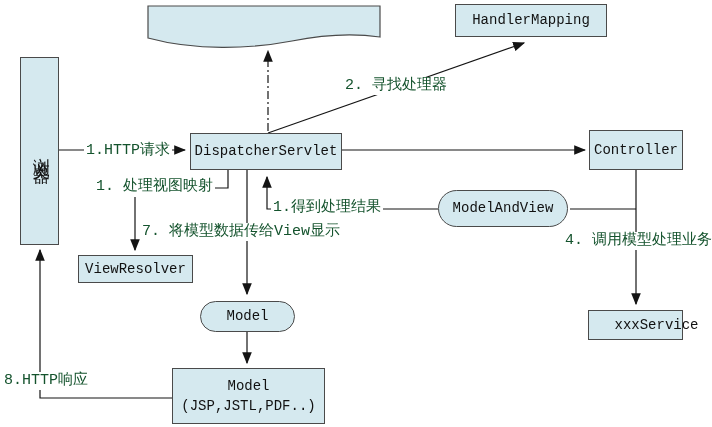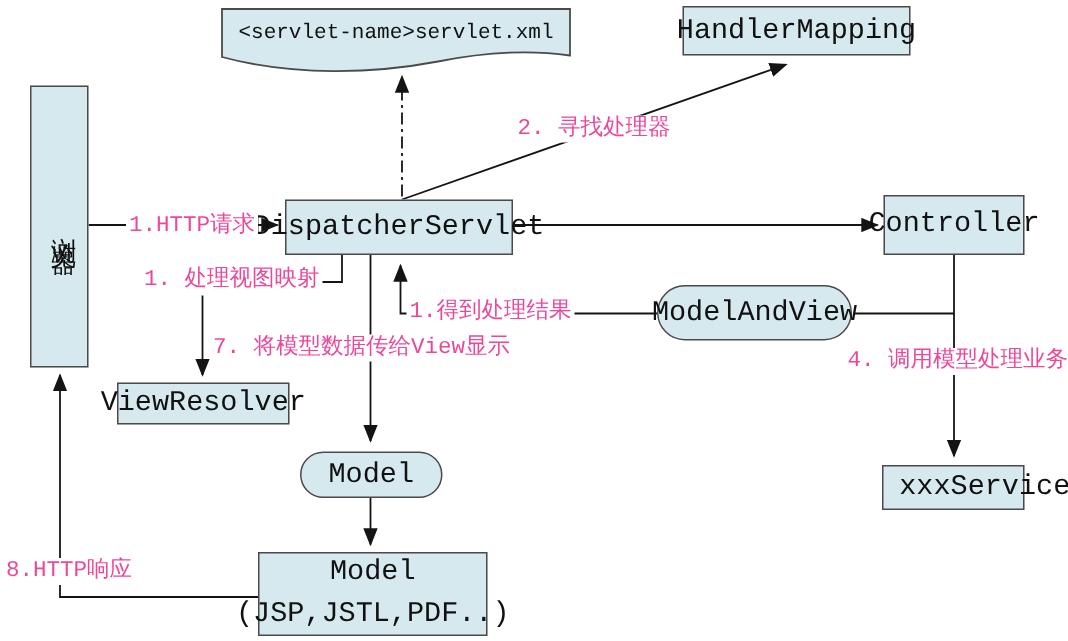--- a/index.html
+++ b/index.html
@@ -10,21 +10,21 @@
     font-family:"Liberation Mono","DejaVu Sans Mono",monospace;
     color:#111;
     overflow:hidden;
   }
   #wires{position:absolute;left:0;top:0;z-index:0;}
   .node{
     position:absolute;
     background:var(--node-fill,#d5e9ef);
     border:1px solid var(--node-border,#4a4a4a);
     display:flex;flex-direction:column;align-items:center;justify-content:center;
-    font-size:19px;line-height:1.45;
+    font-size:14px;line-height:1.45;
     box-sizing:border-box;
     z-index:1;
     white-space:nowrap;
   }
   .stadium{border-radius:999px;}
   .node-label{white-space:nowrap;}
   #node-browser{
     font-size:17px;
   }
   #node-browser .node-label{
@@ -39,21 +39,21 @@
     z-index:1;display:flex;align-items:center;justify-content:center;
     font-size:14px;white-space:nowrap;
   }
   .edge-label{
     position:absolute;
     background:#ffffff;
     font-size:15px;line-height:1.2;
     padding:0 2px;
     white-space:nowrap;
     z-index:2;
-    color:#ec4899;
+    color:#14532d;
   }
 </style>
 </head>
 <body>
 
 <div id="canvas">
 
   <svg id="wires" width="712" height="427" viewBox="0 0 712 427" fill="none" stroke="#141414" stroke-width="1.2">
     <defs>
       <marker id="arrow" viewBox="0 0 10 8" refX="9" refY="4" markerWidth="10" markerHeight="8" orient="auto-start-reverse">
@@ -74,23 +74,20 @@
     <path d="M135 197 V250" marker-end="url(#arrow)"></path>
     <path d="M247 170 V294" marker-end="url(#arrow)"></path>
     <path d="M247 332 V363" marker-end="url(#arrow)"></path>
     <path d="M172 398 H40 V250" marker-end="url(#arrow)"></path>
   </svg>
 
   <div class="node" id="node-browser" style="left:20px;top:57px;width:39px;height:188px;">
     <span class="node-label">浏览器</span>
   </div>
 
-  <div class="doc-label" style="left:148px;top:10px;width:232px;height:24px;">
-    <span>&lt;servlet-name&gt;servlet.xml</span>
-  </div>
 
   <div class="node" style="left:455px;top:4px;width:152px;height:33px;">
     <span class="node-label">HandlerMapping</span>
   </div>
 
   <div class="node" style="left:190px;top:133px;width:152px;height:37px;">
     <span class="node-label">DispatcherServlet</span>
   </div>
 
   <div class="node" style="left:589px;top:130px;width:94px;height:40px;align-items:center;">

